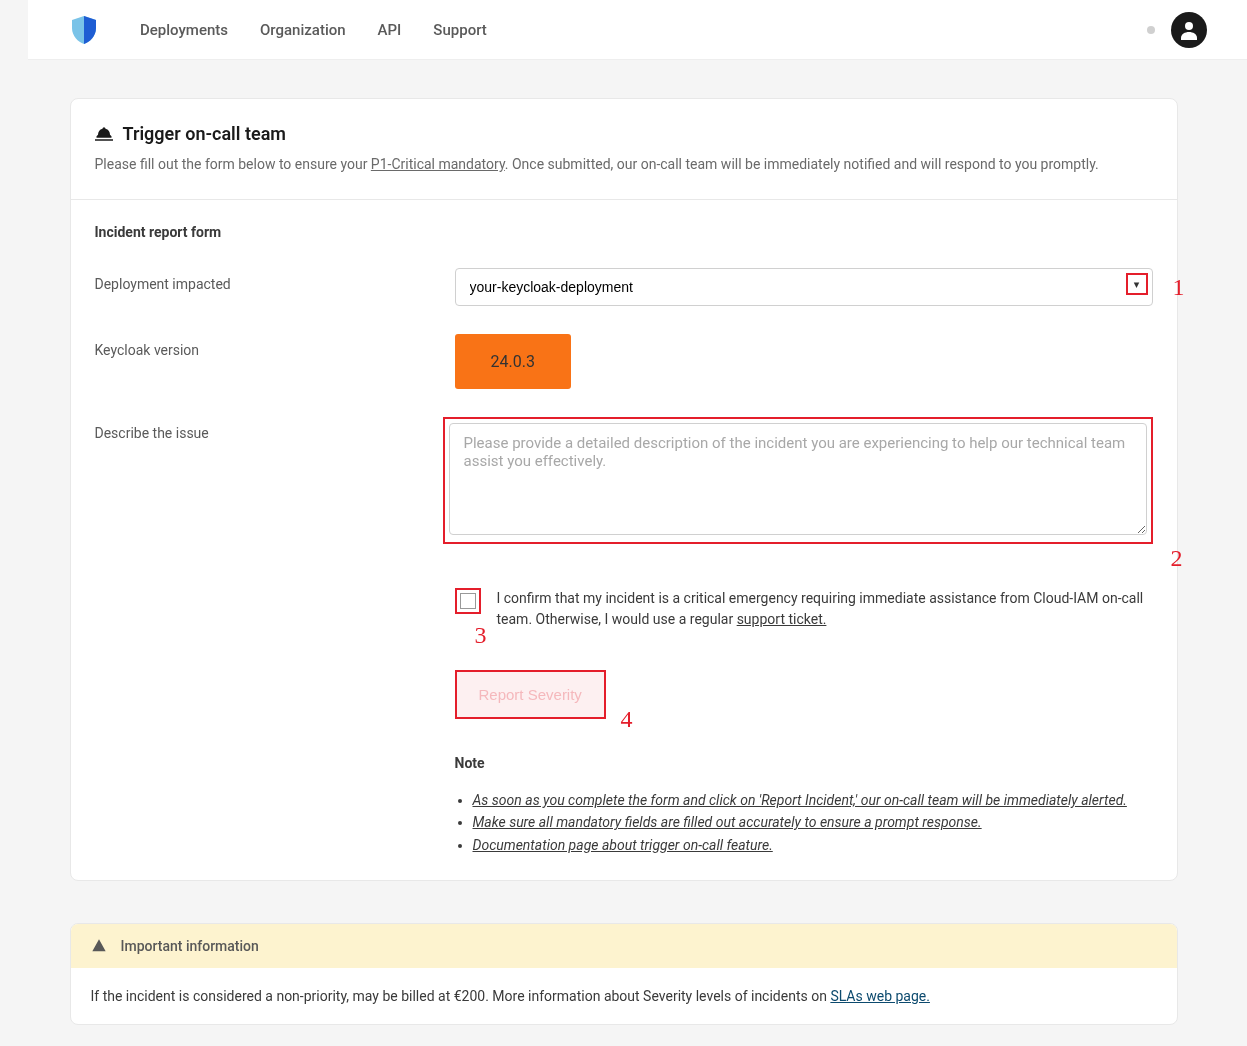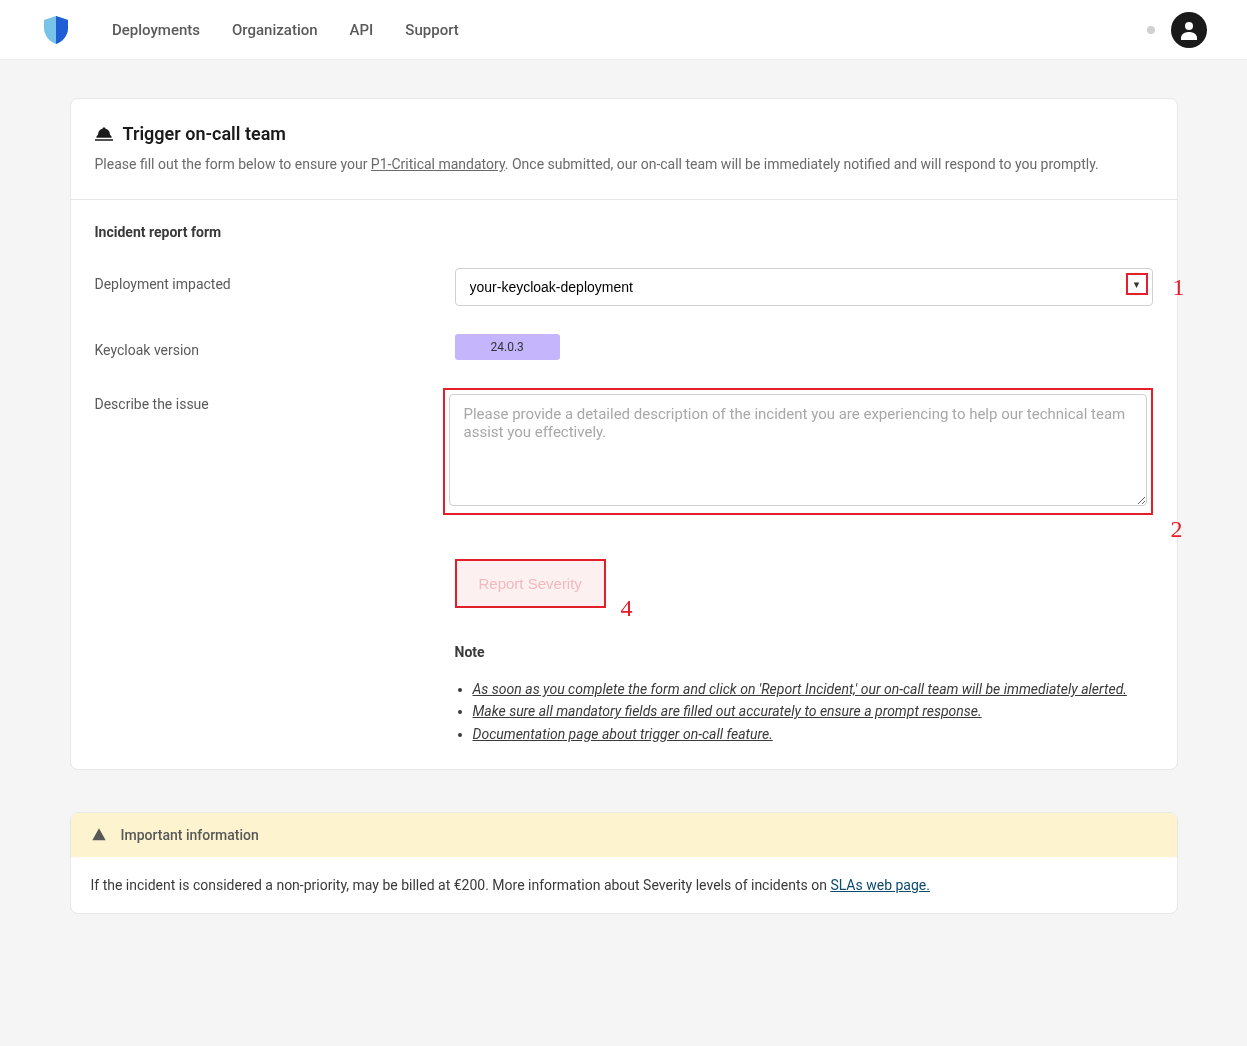--- a/index.html
+++ b/index.html
@@ -13,20 +13,21 @@
       color: #1a1a1a;
       font-size: 14px;
     }
     .top-nav {
       background: #ffffff;
       height: 60px;
       display: flex;
       align-items: center;
       padding: 4px 40px;
       border-bottom: 1px solid #eeeeee;
+      margin-left: 28px;
     }
     .logo {
       width: 32px;
       height: 32px;
       margin-right: 40px;
       position: relative;
     }
     .logo svg {
       width: 100%;
       height: 100%;
@@ -155,25 +156,25 @@
       justify-content: center;
       font-size: 11px;
       color: #333;
       margin: 3px;
     }
 
     .version-tag {
       display: inline-flex;
       align-items: center;
       justify-content: center;
-      background: #c4b5fd;
+      background: #f97316;
       color: #333;
-      padding: 6px 36px;
+      padding: 18px 36px;
       border-radius: 3px;
-      font-size: 12px;
+      font-size: 16px;
     }
 
     .textarea-outer {
       border: 2px solid #e41e2b;
       padding: 4px;
       position: relative;
     }
     .textarea-outer textarea {
       width: 100%;
       height: 112px;
@@ -366,20 +367,29 @@
         <div class="form-label" style="padding-left:12px;">Describe the issue</div>
         <div class="form-control" style="position:relative;">
           <div class="textarea-outer">
             <textarea placeholder="Please provide a detailed description of the incident you are experiencing to help our technical team assist you effectively." style=""></textarea>
           </div>
           <div class="annotation" style="right:-30px; bottom:-28px;">2</div>
         </div>
       </div>
 
       <div class="form-indent">
+        <div class="checkbox-row">
+          <div class="checkbox-outer">
+            <div class="checkbox-inner"></div>
+          </div>
+          <div class="checkbox-label">
+            <span>I confirm that my incident is a critical emergency requiring immediate assistance from Cloud-IAM on-call team. Otherwise, I would use a regular </span><a href="#">support ticket.</a>
+          </div>
+          <div class="annotation" style="left:20px; top:34px;">3</div>
+        </div>
 
         <div style="position:relative;">
           <div class="report-button-wrapper">
             <button class="report-button">Report Severity</button>
           </div>
           <div class="annotation" style="left:166px; top:36px;">4</div>
         </div>
 
         <div class="notes">
           <div class="notes-title">Note</div>

